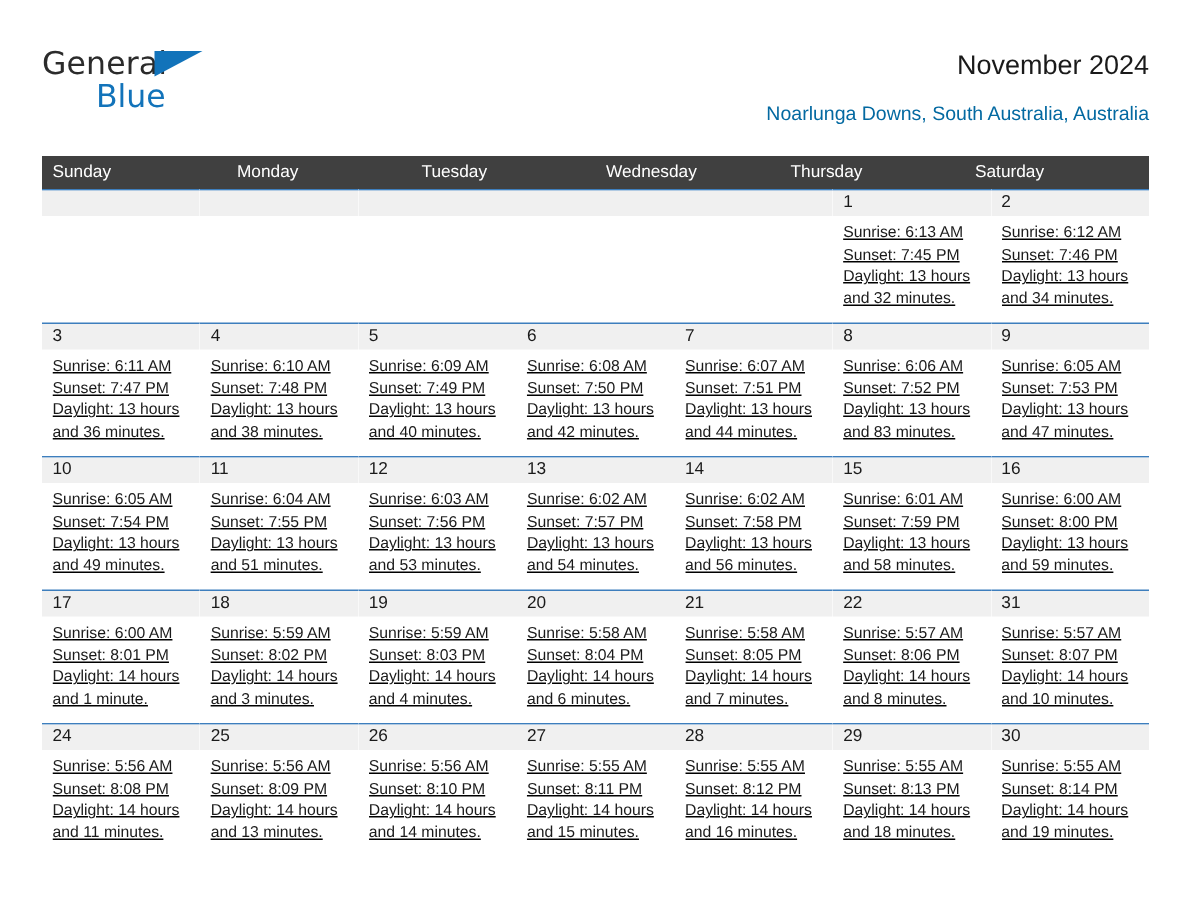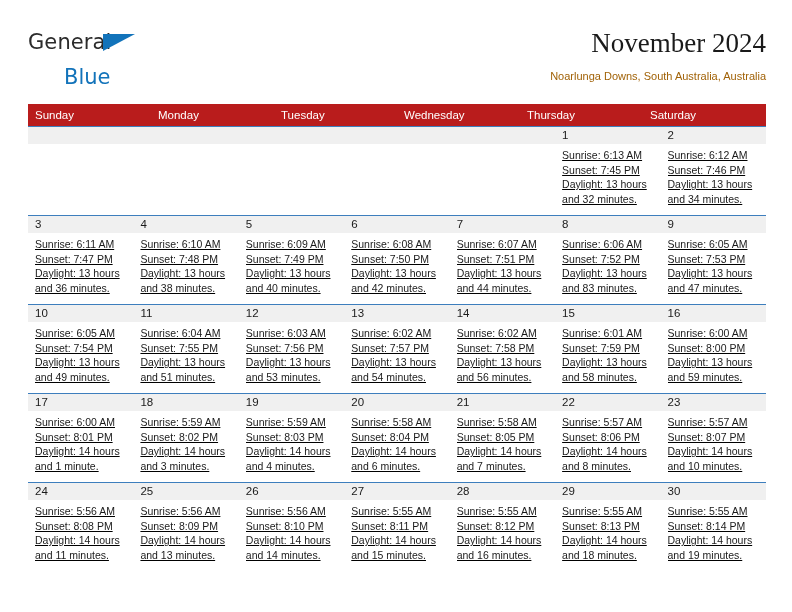--- a/index.html
+++ b/index.html
@@ -59,56 +59,54 @@
   }
   .logo-blue {
     position: absolute;
     left: 36px;
     top: 22px;
     font-size: 21px;
     color: #1273ba;
     font-family: "DejaVu Sans", sans-serif;
     font-weight: 400;
     line-height: 1;
-    margin-top: 13px;
   }
 
   .title-block {
     position: absolute;
     right: 0;
     top: 0;
     text-align: right;
   }
   .cal-title {
-    font-size: 27px;
+    font-size: 18px;
     font-weight: 400;
     color: #1a1a1a;
     line-height: 34px;
     white-space: nowrap;
-    font-family: Liberation Serif, serif;
   }
   .cal-subtitle {
     margin-top: 7px;
-    font-size: 11px;
+    font-size: 13px;
     font-weight: 400;
-    color: #a16207;
+    color: #0369a1;
     line-height: 18px;
     white-space: nowrap;
   }
 
   
   .calendar {
     position: absolute;
     left: 28px;
     top: 104px;
     width: 738px;
   }
   .weekdays {
     display: flex;
-    background: #b91c1c;
+    background: #404040;
   }
   .weekday {
     flex: 1 1 0;
     min-width: 0;
     color: #ffffff;
     font-size: 11.5px;
     line-height: 22px;
     height: 22px;
     padding-left: 7px;
     box-sizing: border-box;
@@ -432,21 +430,21 @@
       <div class="day">
         <div class="day-num-band">22</div>
         <div class="day-body">
           <div class="day-line">Sunrise: 5:57 AM</div>
           <div class="day-line">Sunset: 8:06 PM</div>
           <div class="day-line">Daylight: 14 hours</div>
           <div class="day-line">and 8 minutes.</div>
         </div>
       </div>
       <div class="day">
-        <div class="day-num-band">23</div>
+        <div class="day-num-band">31</div>
         <div class="day-body">
           <div class="day-line">Sunrise: 5:57 AM</div>
           <div class="day-line">Sunset: 8:07 PM</div>
           <div class="day-line">Daylight: 14 hours</div>
           <div class="day-line">and 10 minutes.</div>
         </div>
       </div>
     </div>
 
     <div class="week">

